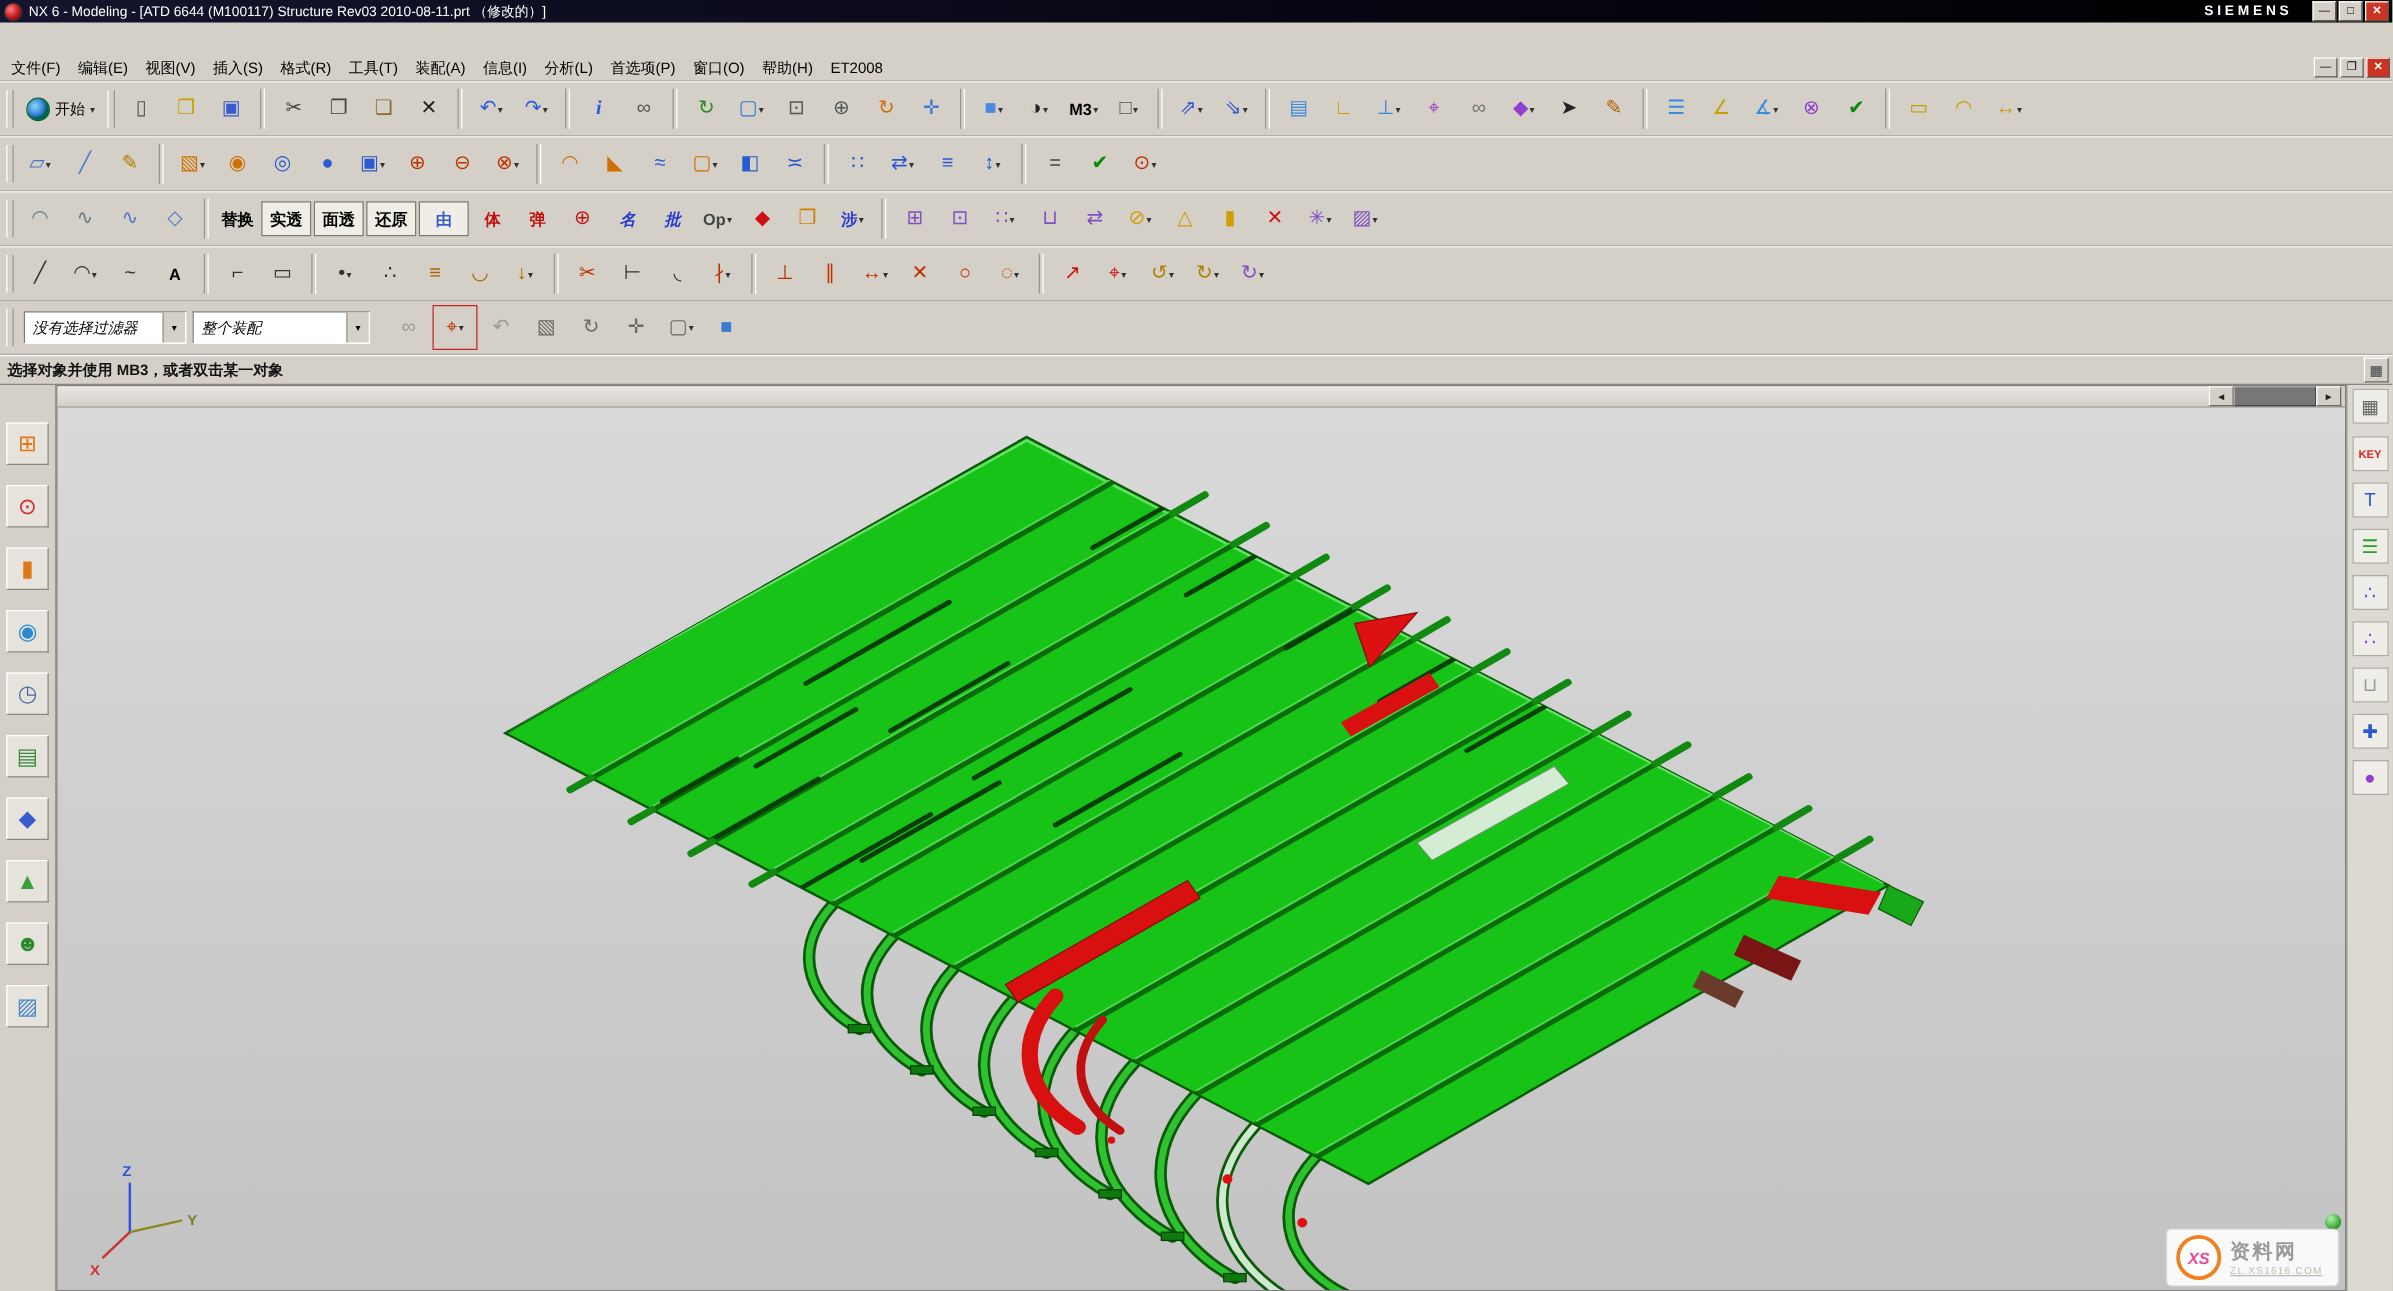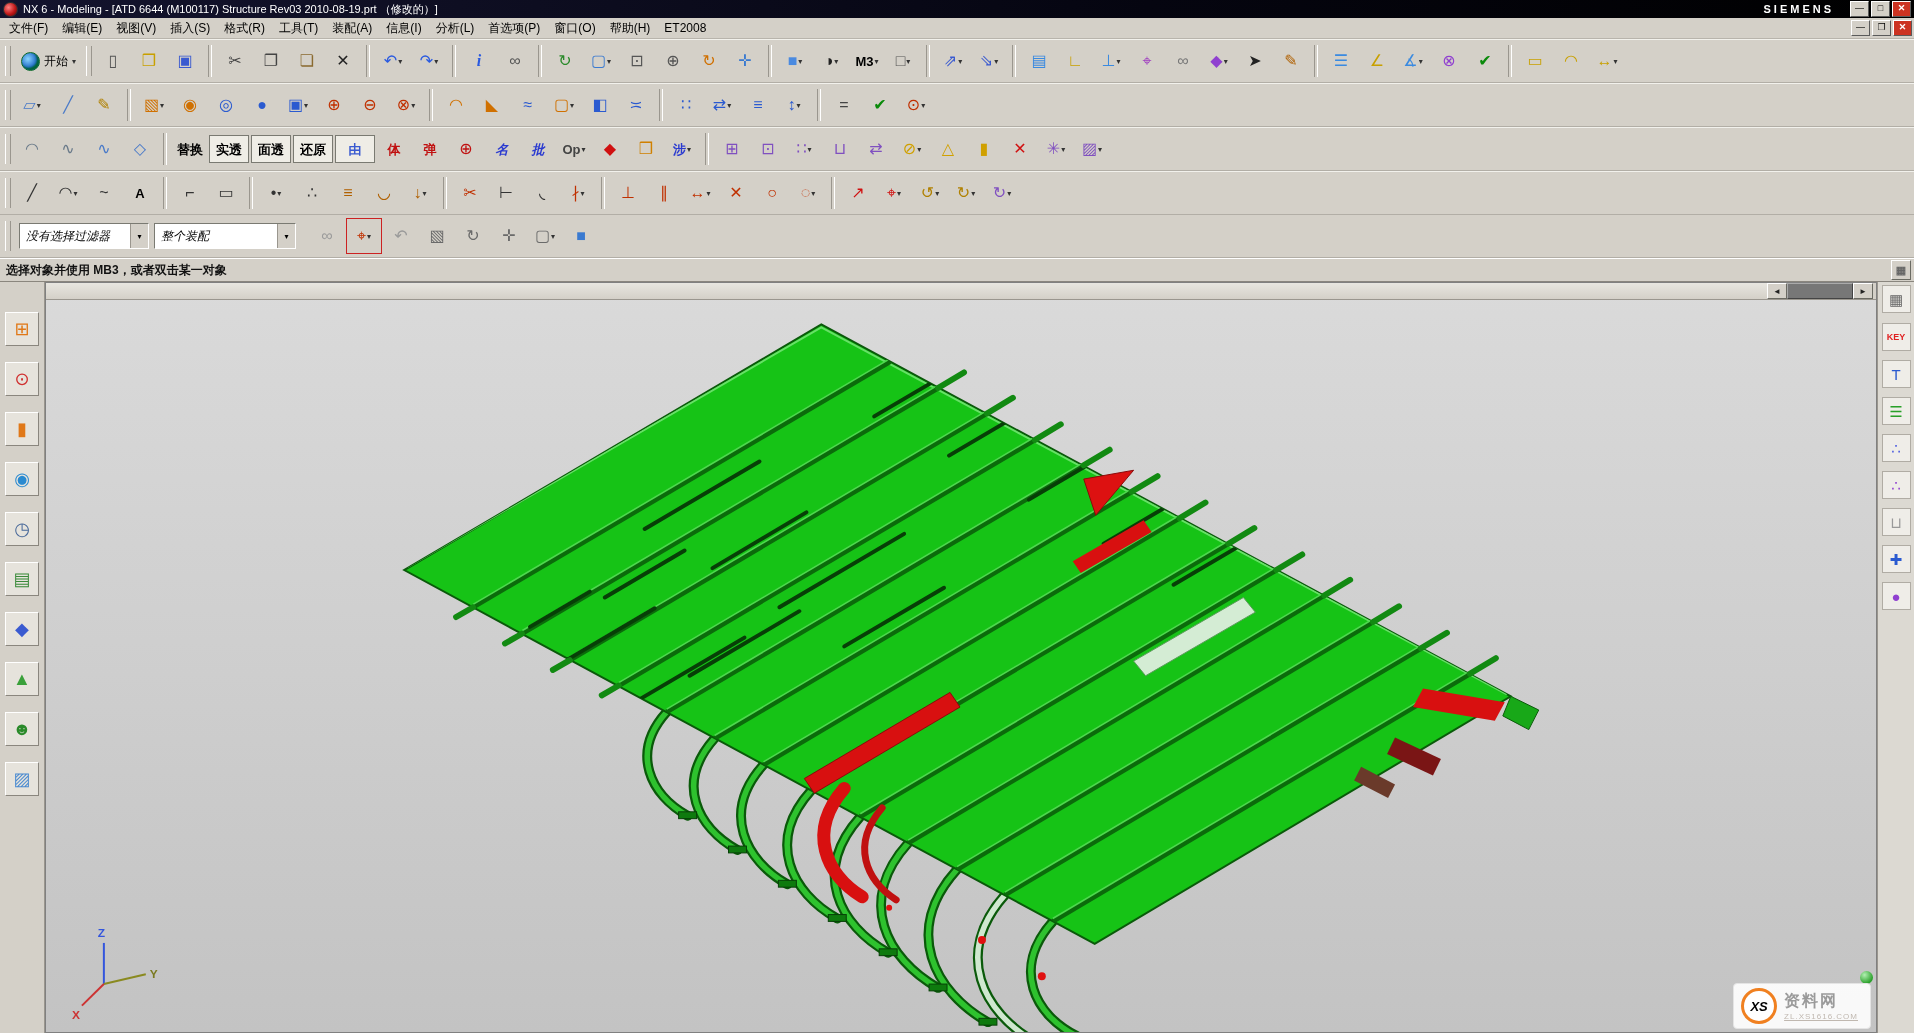--- a/index.html
+++ b/index.html
@@ -7,21 +7,21 @@
   .app{width:1914px;height:1033px;display:flex;flex-direction:column;}
   
   .titlebar{height:18px;background:linear-gradient(90deg,#14142e 0%,#050510 60%,#000 100%);color:#fff;display:flex;align-items:center;font-size:11px;padding:0 3px;flex:0 0 auto;}
   .nx-logo{width:13px;height:13px;border-radius:50%;background:radial-gradient(circle at 35% 35%,#ff8080,#c01818 55%,#500000);margin-right:5px;border:1px solid #333;flex:0 0 auto;}
   .title-text{white-space:nowrap;overflow:hidden;}
   .flex1{flex:1;}
   .siemens{font-weight:bold;letter-spacing:3px;font-size:11px;margin-right:14px;}
   .winbtn{width:17px;height:14px;background:#d4d0c8;border:1px solid;border-color:#fff #5a5a5a #5a5a5a #fff;color:#000;font-size:9px;line-height:12px;text-align:center;margin-left:2px;flex:0 0 auto;}
   .winbtn.close{background:#cc3322;color:#fff;font-weight:bold;}
   
-  .menubar{height:20px;display:flex;align-items:center;font-size:12px;background:#d4d0c8;border-bottom:1px solid #b8b4ac;padding:0 2px;flex:0 0 auto;}
+  .menubar{height:20px;display:flex;align-items:center;font-size:12px;background:#d4d0c8;border-bottom:1px solid #b8b4ac;padding:0 2px;flex:0 0 auto;margin-top:26px;}
   .menuitems{display:flex;align-items:center;}
   .menu-item{padding:1px 7px;white-space:nowrap;}
   
   .tbrow{height:42px;display:flex;align-items:center;background:#d4d0c8;border-top:1px solid #f2f1ec;border-bottom:1px solid #b2aea6;padding-left:2px;flex:0 0 auto;}
   .grip{width:4px;height:30px;margin:0 3px;border-left:1px solid #fff;border-right:1px solid #9a968e;flex:0 0 auto;}
   .rowitems{display:flex;align-items:center;}
   .tbtn{min-width:34px;height:34px;display:flex;align-items:center;justify-content:center;margin:0 1px;position:relative;}
   .tbtn .g{font-size:16px;line-height:1;}
   .tbtn.dd::after{content:"▾";font-size:8px;color:#333;margin-left:1px;}
   .tbtn.sep{min-width:2px;width:2px;height:32px;border-left:1px solid #9a968e;border-right:1px solid #fff;margin:0 5px;}
@@ -57,32 +57,32 @@
   .hs-track{flex:1;height:100%;background:linear-gradient(#e8e6e0,#d4d0c8);}
   .hs-btn{width:18px;height:14px;background:#d4d0c8;border:1px solid;border-color:#fff #6a6a62 #6a6a62 #fff;font-size:8px;display:flex;align-items:center;justify-content:center;color:#222;flex:0 0 auto;}
   .hs-thumb{width:64px;height:14px;background:#777;border:1px solid;border-color:#aaa #444 #444 #aaa;flex:0 0 auto;}
   .hs-pad{width:3px;flex:0 0 auto;}
   .scene{position:absolute;left:0;top:16px;width:100%;height:calc(100% - 16px);}
   .tailo{fill:none;stroke:#0a5a0a;stroke-width:10;stroke-linecap:round;}
   .taili{fill:none;stroke:#2ec22e;stroke-width:5.5;stroke-linecap:round;}
   .taili.pale{stroke:#cfe8cf;}
   .green-dot{position:absolute;right:3px;bottom:48px;width:13px;height:13px;border-radius:50%;background:radial-gradient(circle at 35% 30%,#b2f0b2,#2aa02a 70%);z-index:6;}
   .watermark{position:absolute;right:5px;bottom:3px;background:rgba(255,255,255,.9);border:1px solid #e4e4e4;border-radius:4px;display:flex;align-items:center;gap:7px;padding:4px 12px 4px 7px;z-index:6;}
-  .wm-logo{width:30px;height:30px;border-radius:50%;border:3px solid #f08020;color:#000000;font-style:italic;font-weight:bold;display:flex;align-items:center;justify-content:center;font-size:13px;background:#fff;}
+  .wm-logo{width:30px;height:30px;border-radius:50%;border:3px solid #f08020;color:#ec4899;font-style:italic;font-weight:bold;display:flex;align-items:center;justify-content:center;font-size:13px;background:#fff;}
   .wm-line1{font-size:16px;font-weight:bold;color:#9a9a9a;letter-spacing:2px;}
   .wm-line2{font-size:8px;color:#c0b8b0;letter-spacing:1px;text-decoration:underline;}
 </style>
 </head>
 <body>
 
 <div class="app">
 
   <div class="titlebar">
     <span class="nx-logo"></span>
-    <span class="title-text">NX 6 - Modeling - [ATD 6644  (M100117) Structure Rev03 2010-08-19.prt （修改的）]</span>
+    <span class="title-text">NX 6 - Modeling - [ATD 6644  (M100117) Structure Rev03 2010-08-11.prt （修改的）]</span>
     <span class="flex1"></span>
     <span class="siemens">SIEMENS</span>
     <span class="winbtn">—</span>
     <span class="winbtn">□</span>
     <span class="winbtn close">✕</span>
   </div>
 
   <div class="menubar">
     <div class="menuitems">
 

